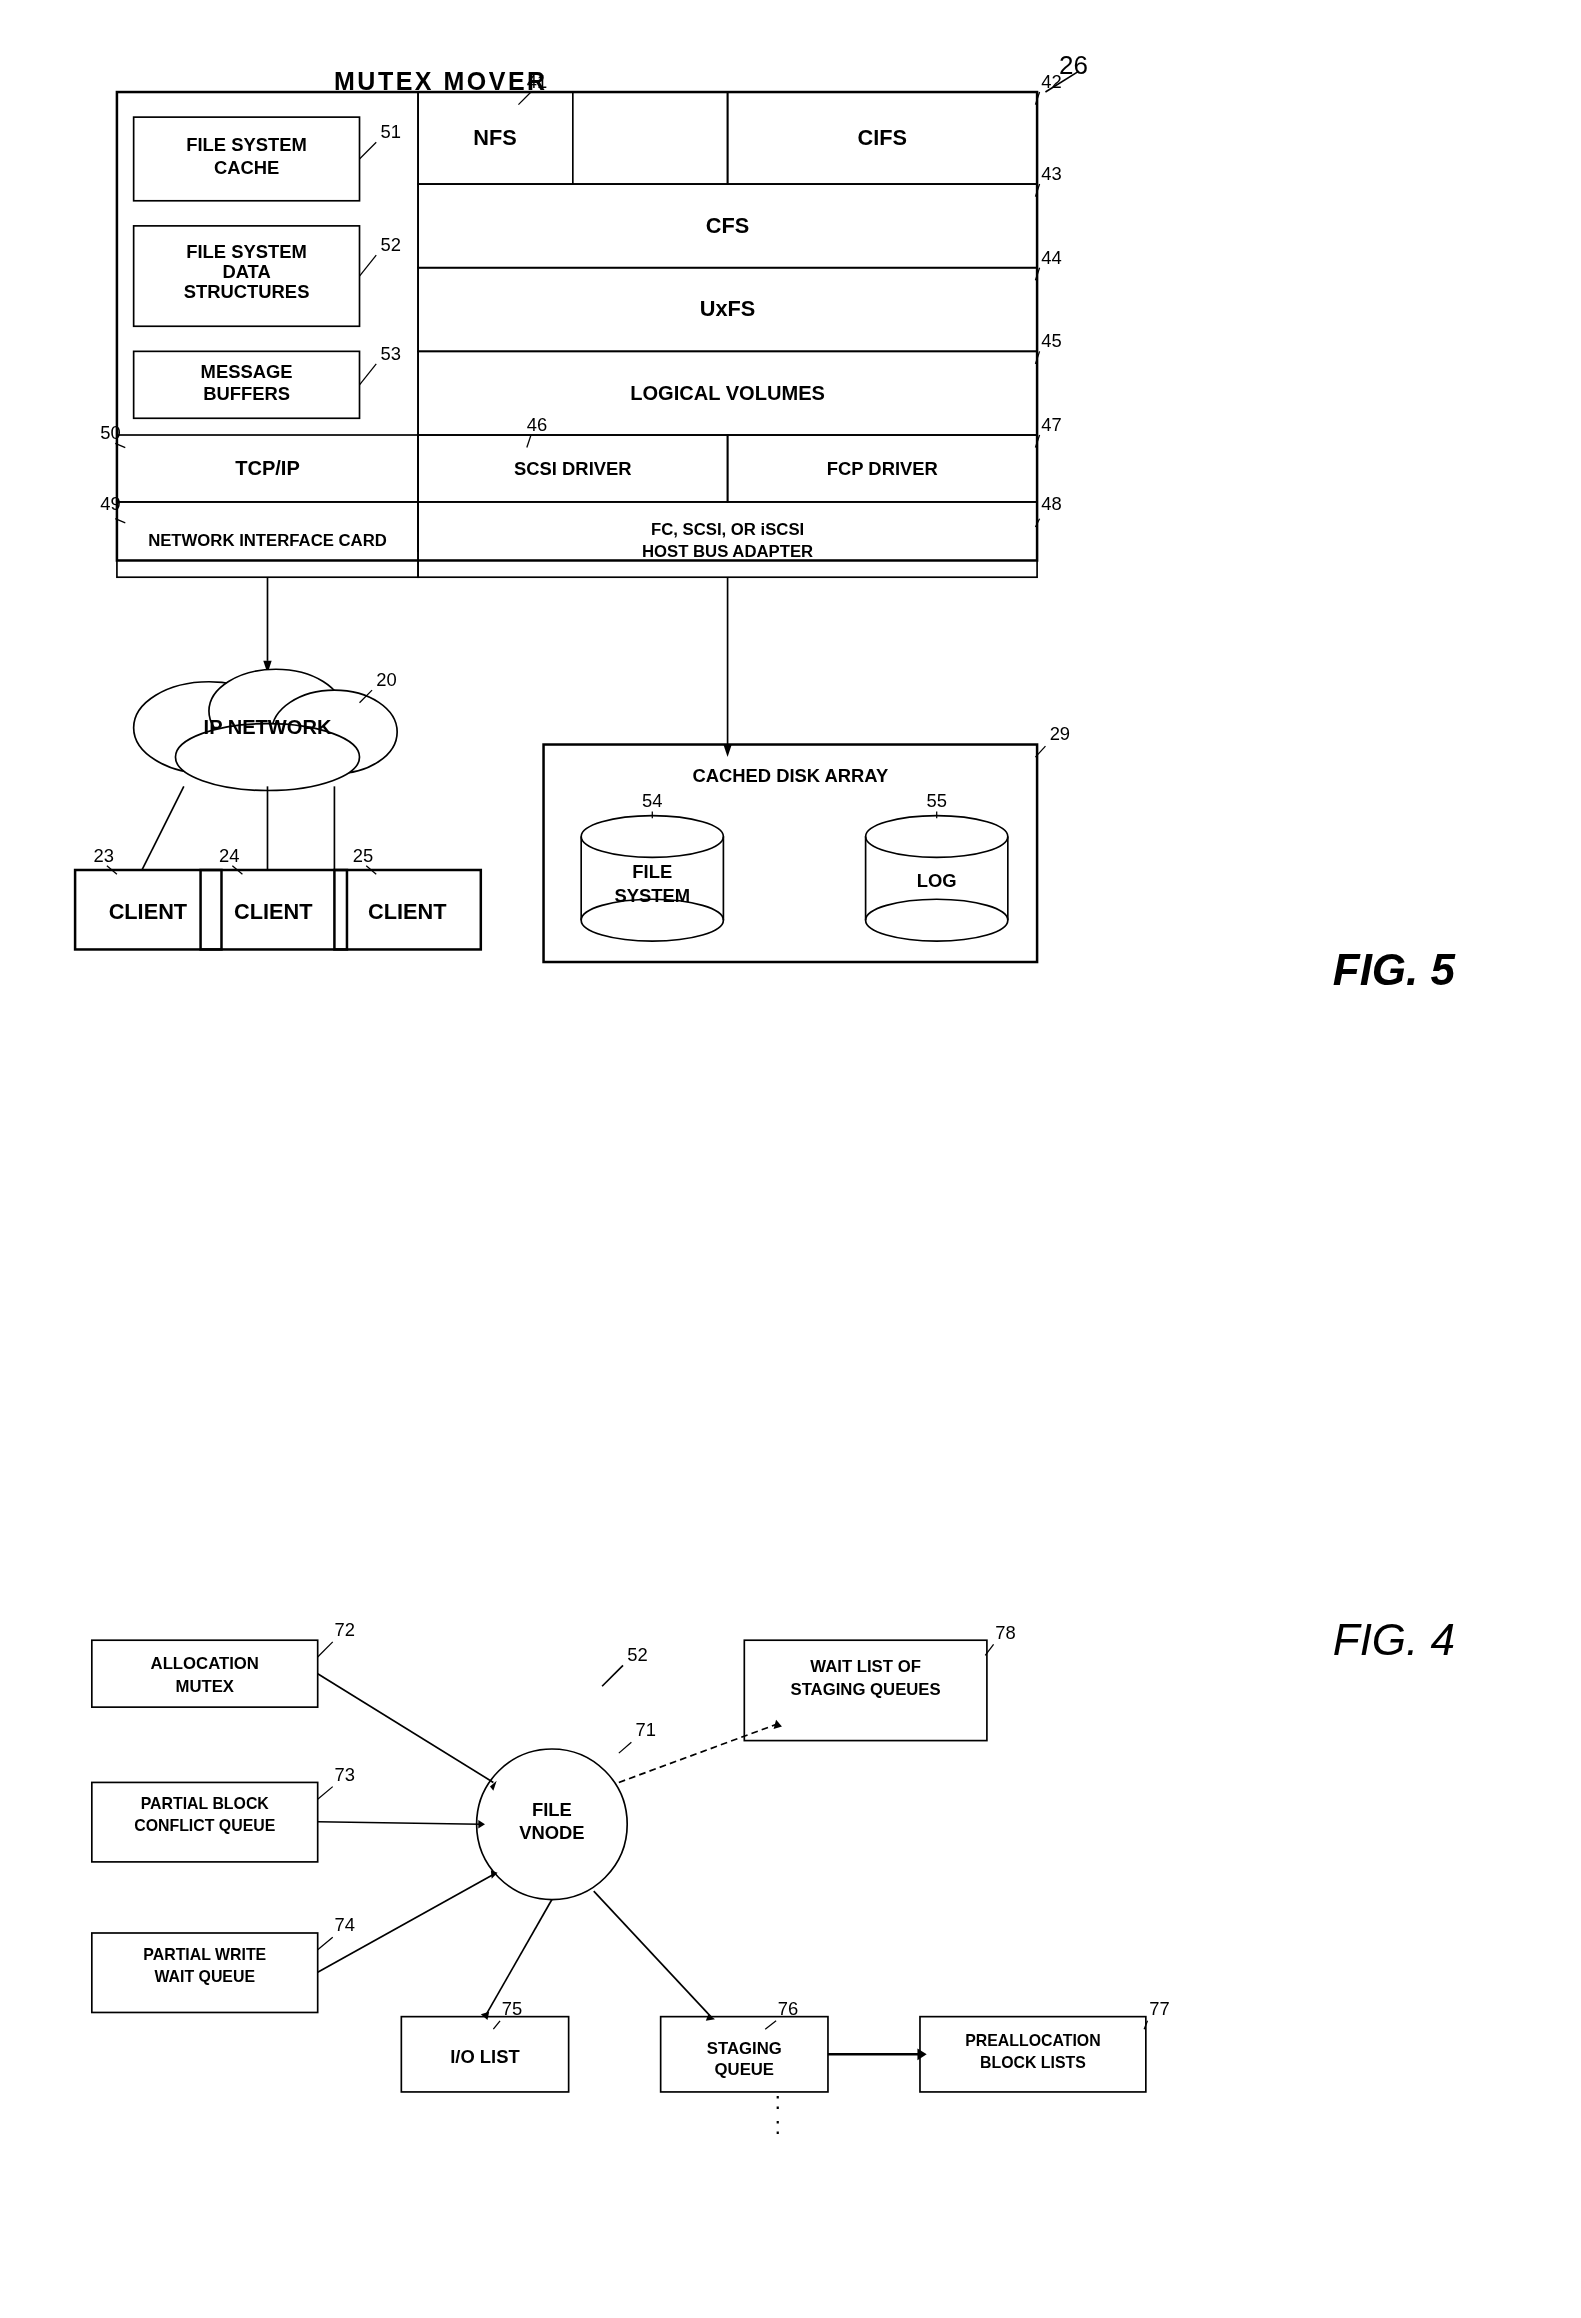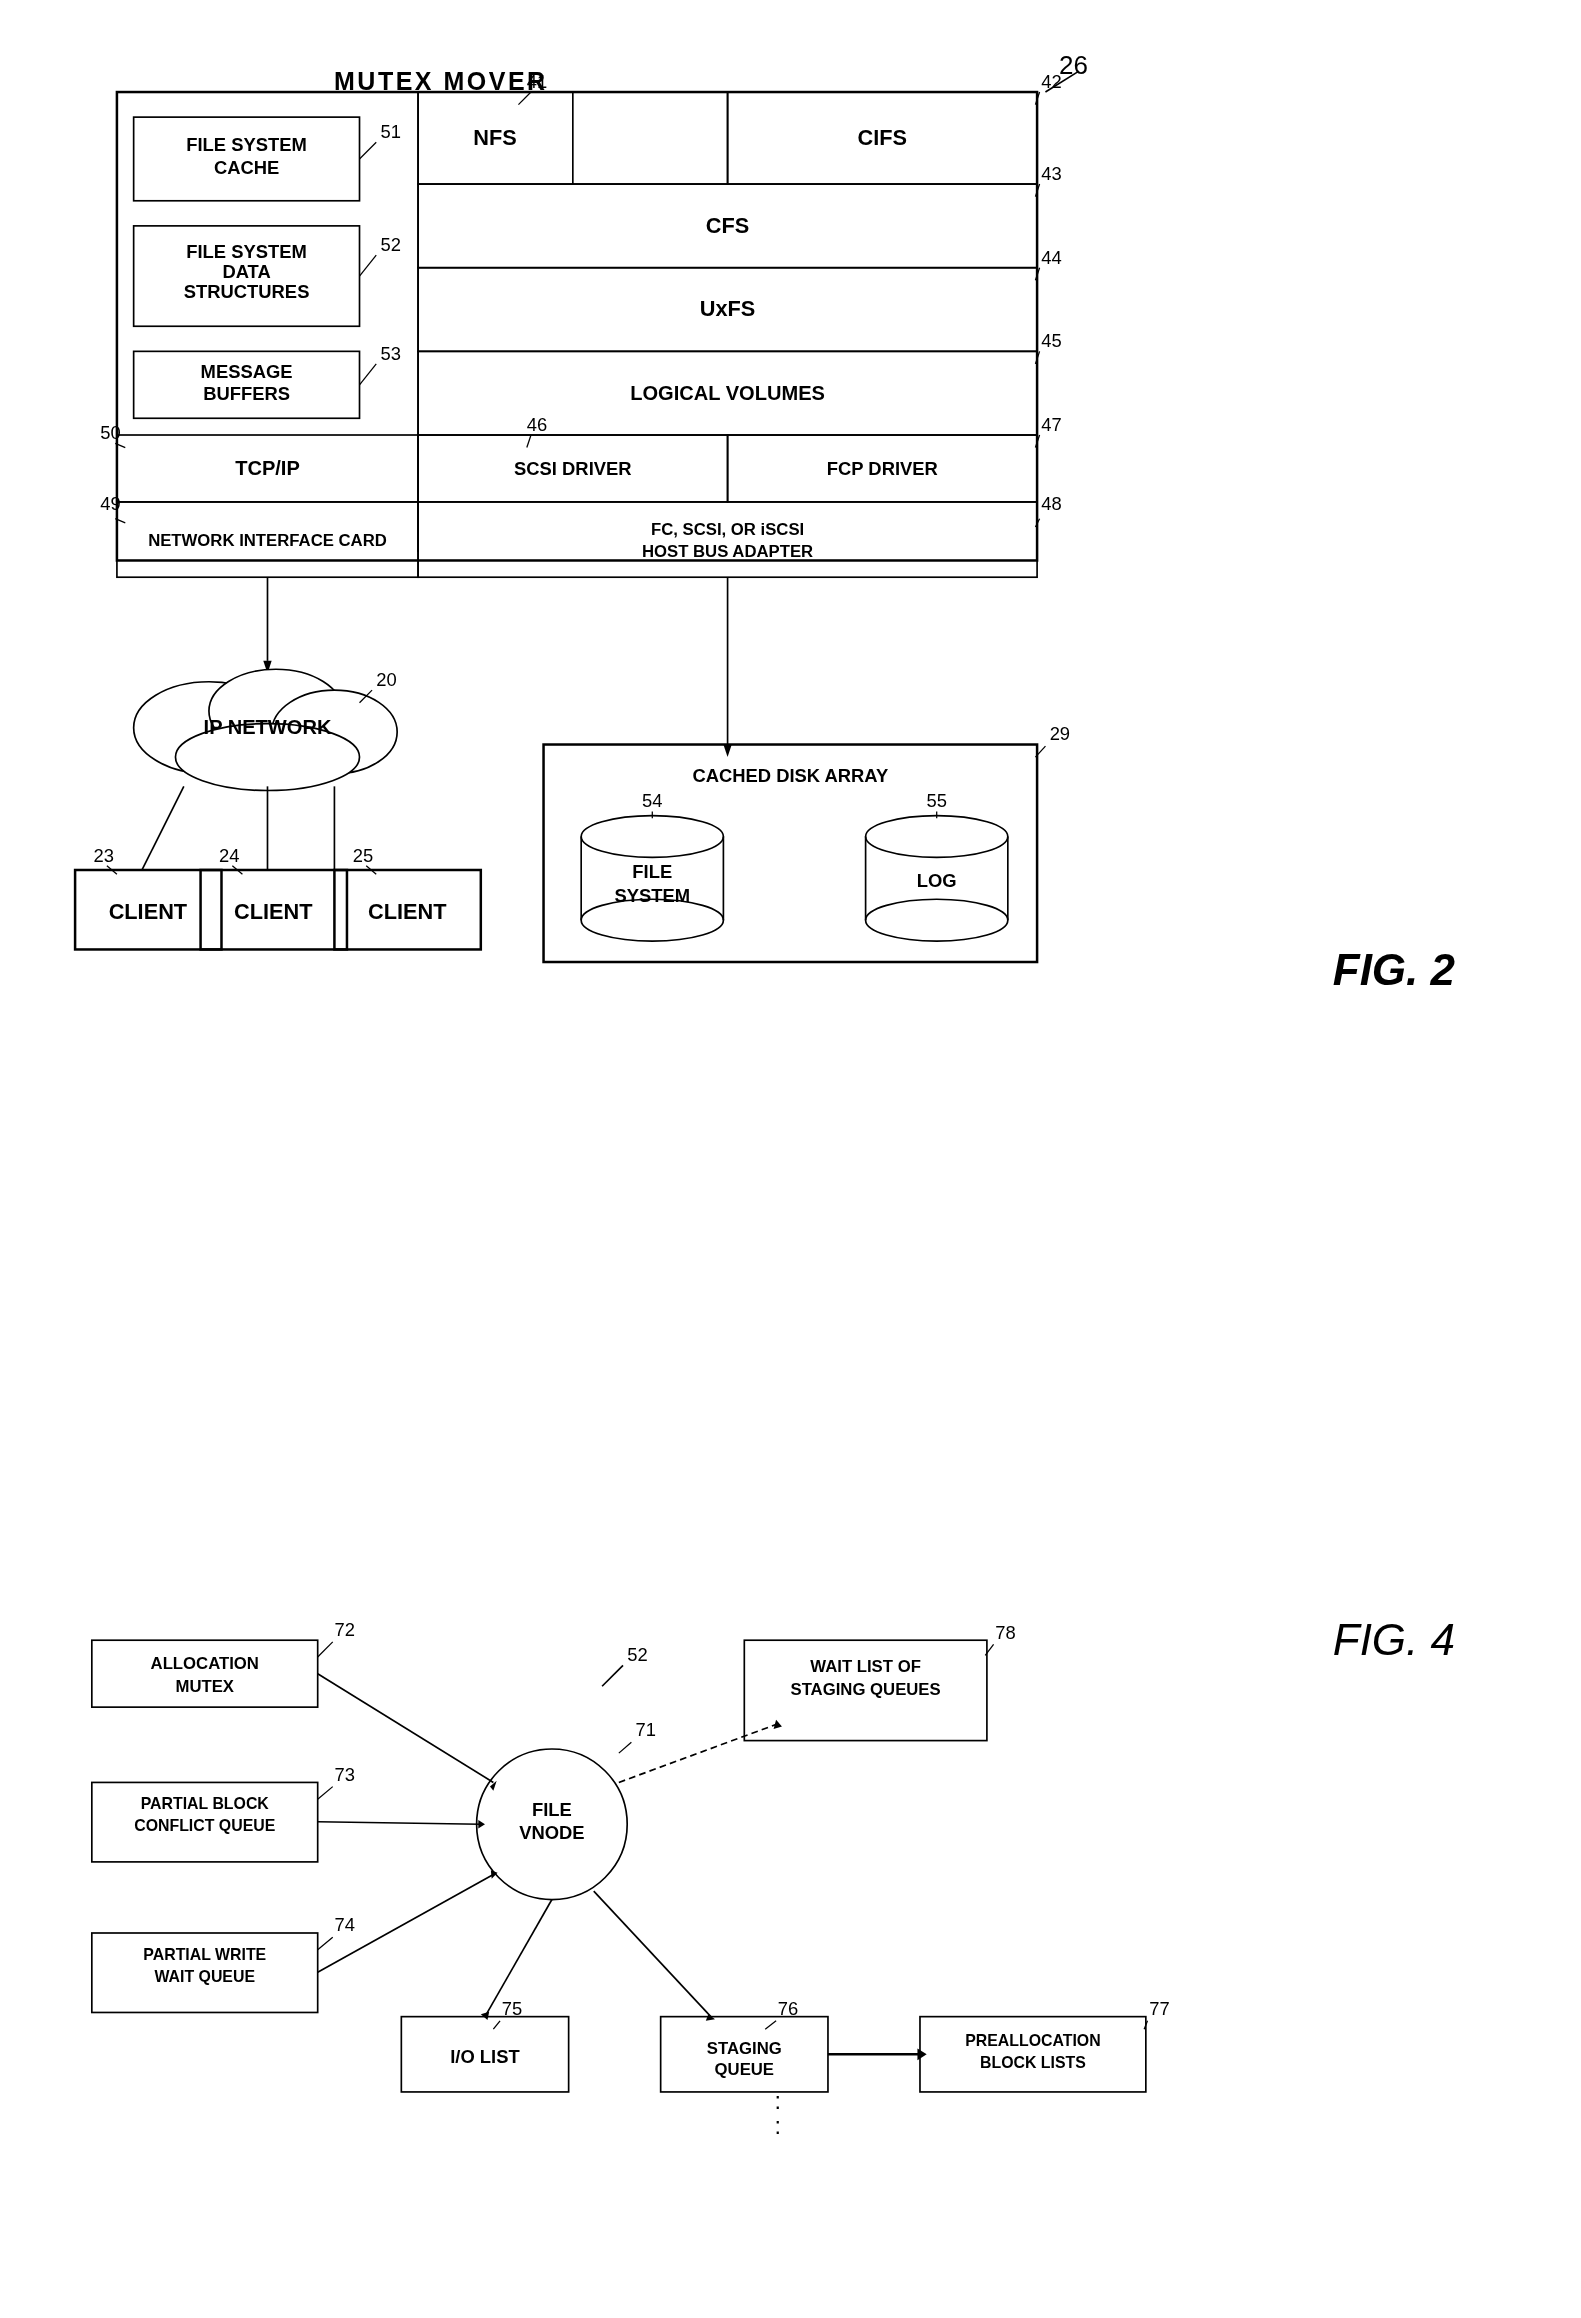--- a/index.html
+++ b/index.html
@@ -193,21 +193,21 @@
 
       <text x="885" y="905" font-size="22" font-weight="bold" font-family="Arial" text-anchor="middle">CACHED DISK ARRAY</text>
 
       <text x="720" y="1020" font-size="22" font-weight="bold" font-family="Arial" text-anchor="middle">FILE</text>
       <text x="720" y="1048" font-size="22" font-weight="bold" font-family="Arial" text-anchor="middle">SYSTEM</text>
 
       <text x="1060" y="1030" font-size="22" font-weight="bold" font-family="Arial" text-anchor="middle">LOG</text>
 
     </svg>
 
-    <div style="position:absolute; top:920px; right:84px; font-size:44px; font-weight:bold; font-style:italic;">FIG. 2</div>
+    <div style="position:absolute; top:920px; right:84px; font-size:44px; font-weight:bold; font-style:italic;">FIG. 5</div>
 
   </div>
 
   <div style="position:absolute; top:1573px; left:50px; width:1489px; height:720px;">
 
     <svg style="position:absolute;top:0;left:0;width:1489px;height:720px;pointer-events:none;overflow:visible;" viewBox="0 0 1780 860" width="1489" height="720">
 
       <text x="690" y="105" font-size="22" font-family="Arial">52</text>
       <line x1="685" y1="110" x2="660" y2="135" stroke="#000" stroke-width="2"></line>
 

